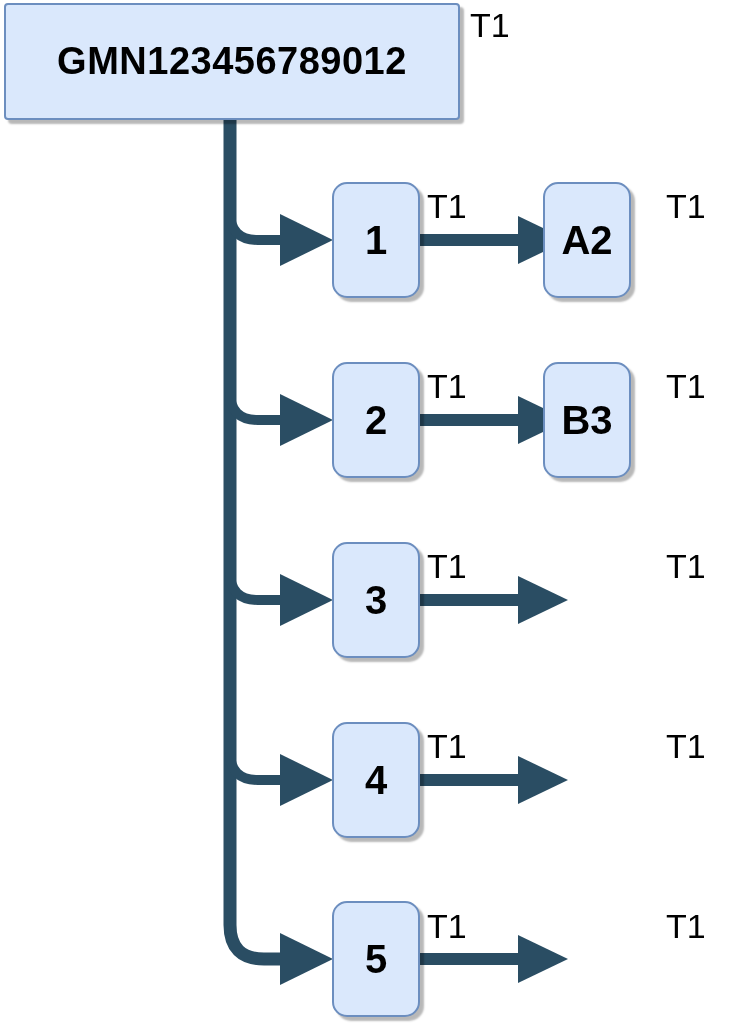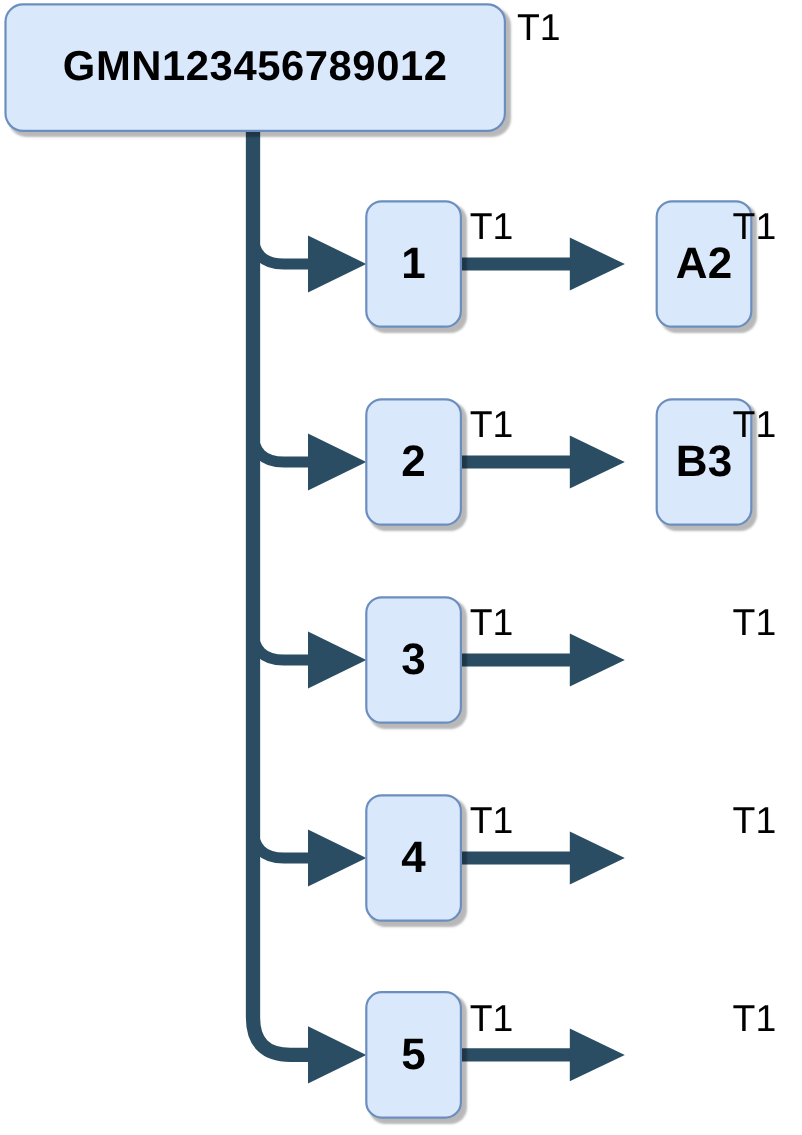--- a/index.html
+++ b/index.html
@@ -25,30 +25,30 @@
     box-shadow: 4px 4px 2px rgba(0,0,0,0.28);
     display: flex;
     align-items: center;
     justify-content: center;
     font-weight: bold;
     color: #000000;
   }
   .node.root {
     left: 4px; top: 3px;
     width: 456px; height: 117px;
-    border-radius: 17px;
+    border-radius: 4px;
     font-size: 38px;
     letter-spacing: 0.5px;
   }
   .node.small {
     width: 88px; height: 116px;
     font-size: 40px;
   }
   .src { left: 332px; }
-  .tgt { left: 596px; }
+  .tgt { left: 543px; }
   .top-r1 { top: 182px; }
   .top-r2 { top: 362px; }
   .top-r3 { top: 542px; }
   .top-r4 { top: 722px; }
   .top-r5 { top: 901px; }
   .tag {
     position: absolute;
     font-size: 34px;
     line-height: 1;
     color: #000000;

